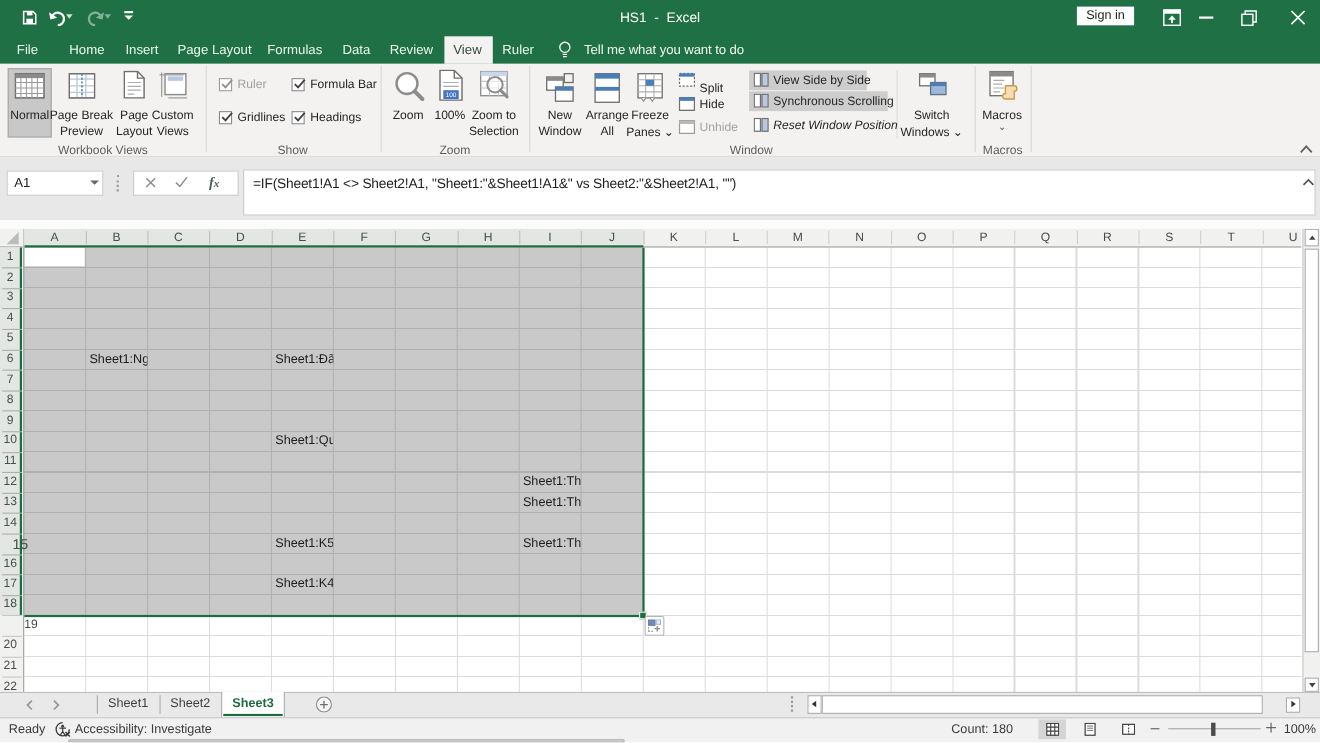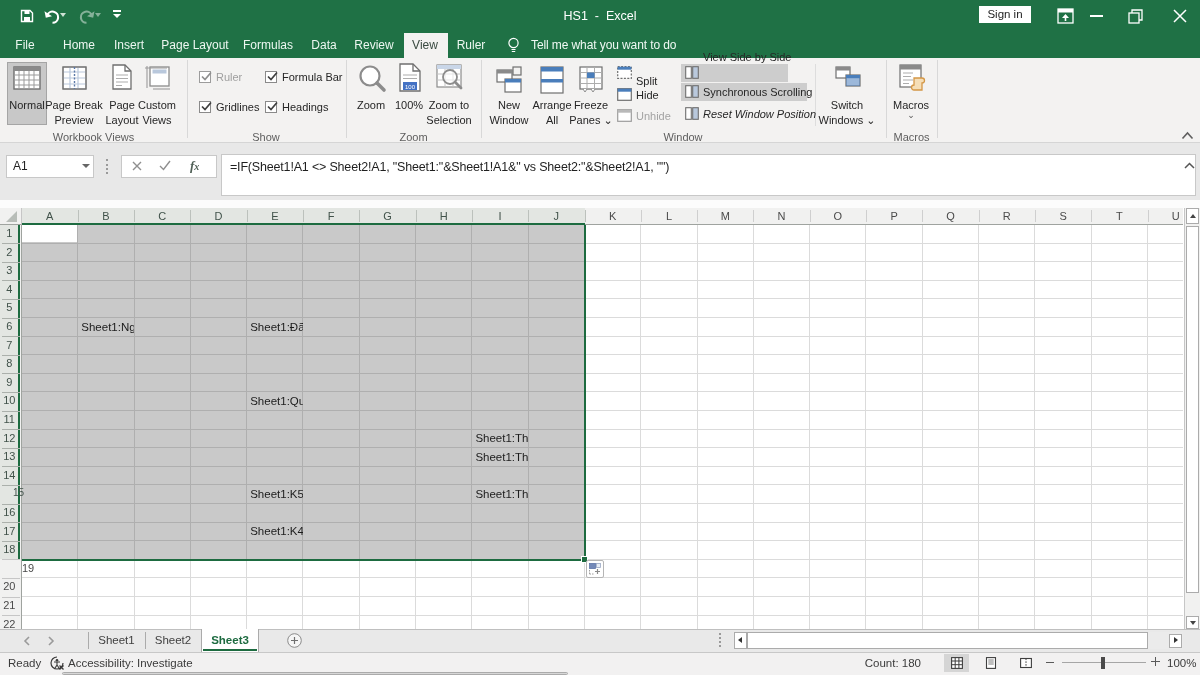--- a/index.html
+++ b/index.html
@@ -179,21 +179,21 @@
 <rect x="0.7" y="0.7" width="13.6" height="11.6" fill="#fff" stroke="#9C9C9C" stroke-width="1.2"></rect>
 <rect x="0.7" y="0.7" width="13.6" height="3" fill="#B9B9B9"></rect>
 </svg>
 <div class="abs" style="left:636px;top:110px;font-size:11px;color:#A3A3A3;">Unhide</div>
 <div class="abs" style="left:681px;top:64px;width:107px;height:17.5px;background:#CDCDCD;"></div>
 <div class="abs" style="left:681px;top:83px;width:126px;height:17.5px;background:#CDCDCD;"></div>
 <svg class="abs" style="left:685px;top:66px;" width="14" height="13" viewBox="0 0 14 13">
 <rect x="0.7" y="0.7" width="5.6" height="11.6" fill="#fff" stroke="#6F6F6F" stroke-width="1.1"></rect>
 <rect x="7.7" y="0.7" width="5.6" height="11.6" fill="#B9C8DC" stroke="#6F6F6F" stroke-width="1.1"></rect>
 </svg>
-<div class="abs" style="left:703px;top:51px;font-size:11px;color:#262626;">View Side by Side</div>
+<div class="abs" style="left:703px;top:67px;font-size:11px;color:#262626;">View Side by Side</div>
 <svg class="abs" style="left:685px;top:85px;" width="14" height="13" viewBox="0 0 14 13">
 <rect x="0.7" y="0.7" width="5.6" height="11.6" fill="#fff" stroke="#6F6F6F" stroke-width="1.1"></rect>
 <rect x="7.7" y="0.7" width="5.6" height="11.6" fill="#B9C8DC" stroke="#6F6F6F" stroke-width="1.1"></rect>
 </svg>
 <div class="abs" style="left:703px;top:86px;font-size:11px;color:#262626;">Synchronous Scrolling</div>
 <svg class="abs" style="left:685px;top:107px;" width="14" height="13" viewBox="0 0 14 13">
 <rect x="0.7" y="0.7" width="5.6" height="11.6" fill="#fff" stroke="#6F6F6F" stroke-width="1.1"></rect>
 <rect x="7.7" y="0.7" width="5.6" height="11.6" fill="#B9C8DC" stroke="#6F6F6F" stroke-width="1.1"></rect>
 </svg>
 <div class="abs" style="left:703px;top:108px;font-size:11px;color:#262626;font-style:italic;">Reset Window Position</div>
@@ -330,21 +330,21 @@
 <div class="abs ct" style="left:0;top:186.9px;width:18.5px;font-size:11px;color:#41524A;">10</div>
 <div class="abs" style="left:2px;top:184.4px;width:17.5px;height:1px;background:#ABB0AB;"></div>
 <div class="abs ct" style="left:0;top:205.5px;width:18.5px;font-size:11px;color:#41524A;">11</div>
 <div class="abs" style="left:2px;top:203.0px;width:17.5px;height:1px;background:#ABB0AB;"></div>
 <div class="abs ct" style="left:0;top:224.10000000000002px;width:18.5px;font-size:11px;color:#41524A;">12</div>
 <div class="abs" style="left:2px;top:221.60000000000002px;width:17.5px;height:1px;background:#ABB0AB;"></div>
 <div class="abs ct" style="left:0;top:242.70000000000002px;width:18.5px;font-size:11px;color:#41524A;">13</div>
 <div class="abs" style="left:2px;top:240.20000000000002px;width:17.5px;height:1px;background:#ABB0AB;"></div>
 <div class="abs ct" style="left:0;top:261.3px;width:18.5px;font-size:11px;color:#41524A;">14</div>
 <div class="abs" style="left:2px;top:258.8px;width:17.5px;height:1px;background:#ABB0AB;"></div>
-<div class="abs ct" style="left:0;top:279.90000000000003px;width:37px;font-size:10px;color:#41524A;">15</div>
+<div class="abs ct" style="left:0;top:279.90000000000003px;width:37px;font-size:13px;color:#41524A;">15</div>
 <div class="abs" style="left:2px;top:277.40000000000003px;width:17.5px;height:1px;background:#ABB0AB;"></div>
 <div class="abs ct" style="left:0;top:298.5px;width:18.5px;font-size:11px;color:#41524A;">16</div>
 <div class="abs" style="left:2px;top:296.0px;width:17.5px;height:1px;background:#ABB0AB;"></div>
 <div class="abs ct" style="left:0;top:317.1px;width:18.5px;font-size:11px;color:#41524A;">17</div>
 <div class="abs" style="left:2px;top:314.6px;width:17.5px;height:1px;background:#ABB0AB;"></div>
 <div class="abs ct" style="left:0;top:335.70000000000005px;width:18.5px;font-size:11px;color:#41524A;">18</div>
 <div class="abs" style="left:2px;top:333.20000000000005px;width:17.5px;height:1px;background:#ABB0AB;"></div>
 <div class="abs ct" style="left:0;top:354.3px;width:18.5px;font-size:11px;color:#4A4A4A;padding-left:22px;">19</div>
 <div class="abs" style="left:2px;top:351.8px;width:17.5px;height:1px;background:#C6C6C6;"></div>
 <div class="abs ct" style="left:0;top:372.90000000000003px;width:18.5px;font-size:11px;color:#4A4A4A;">20</div>

